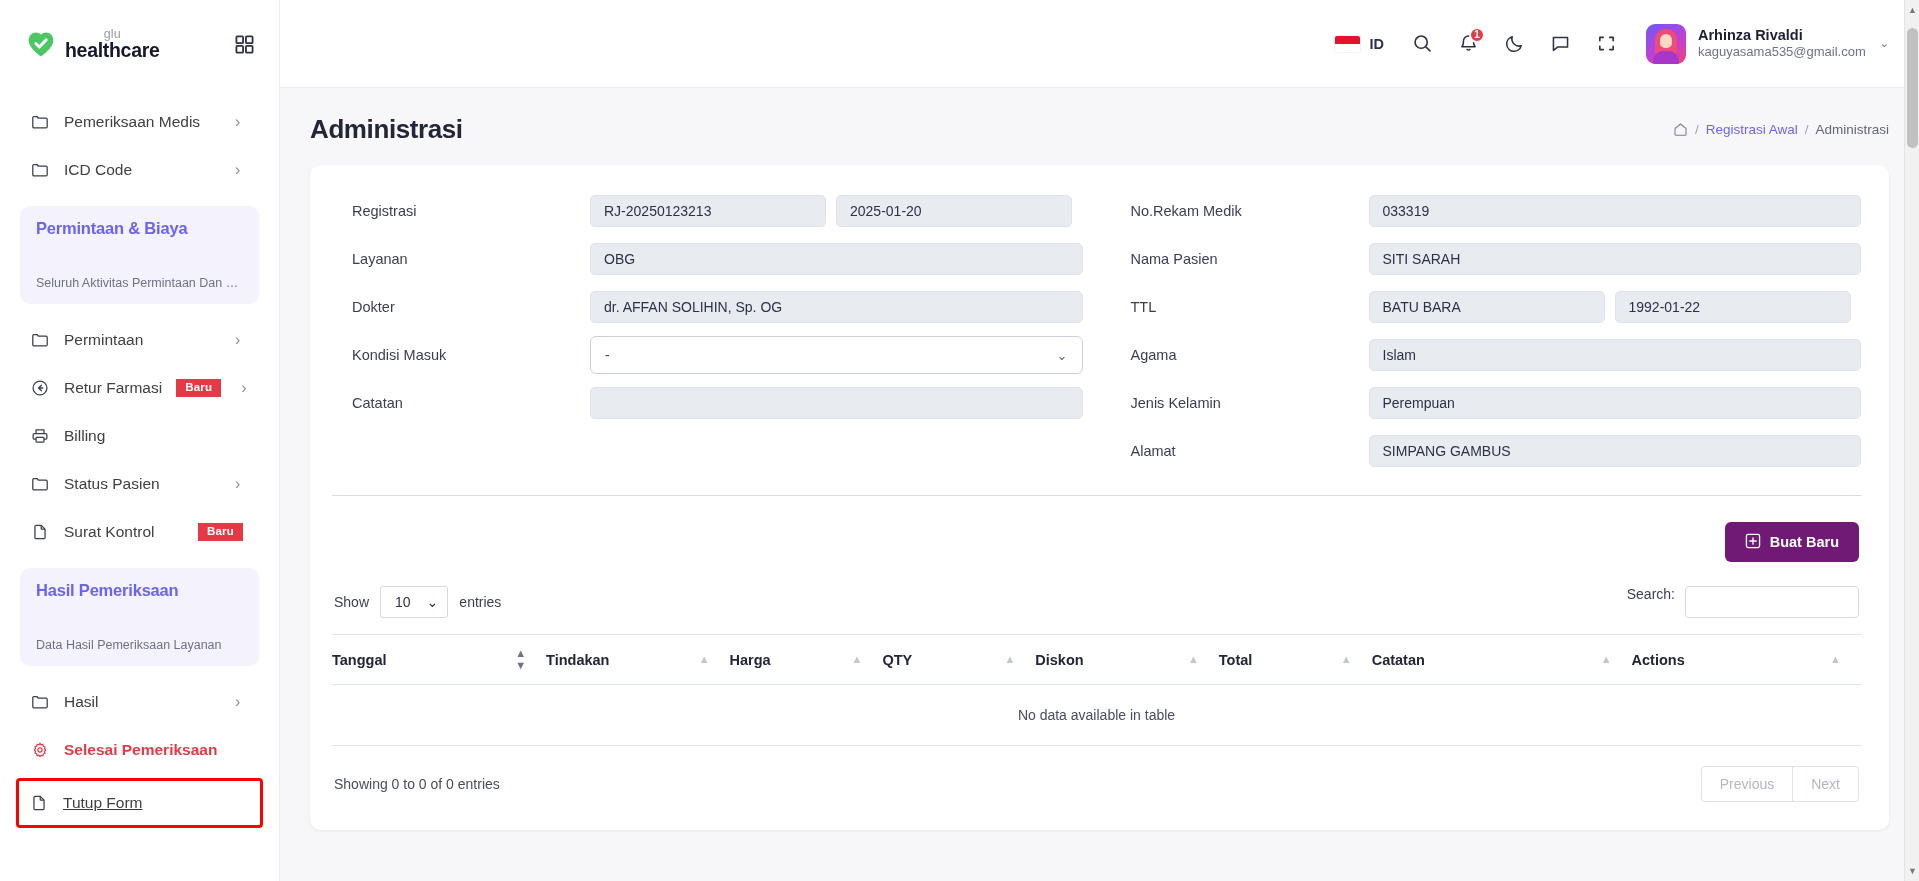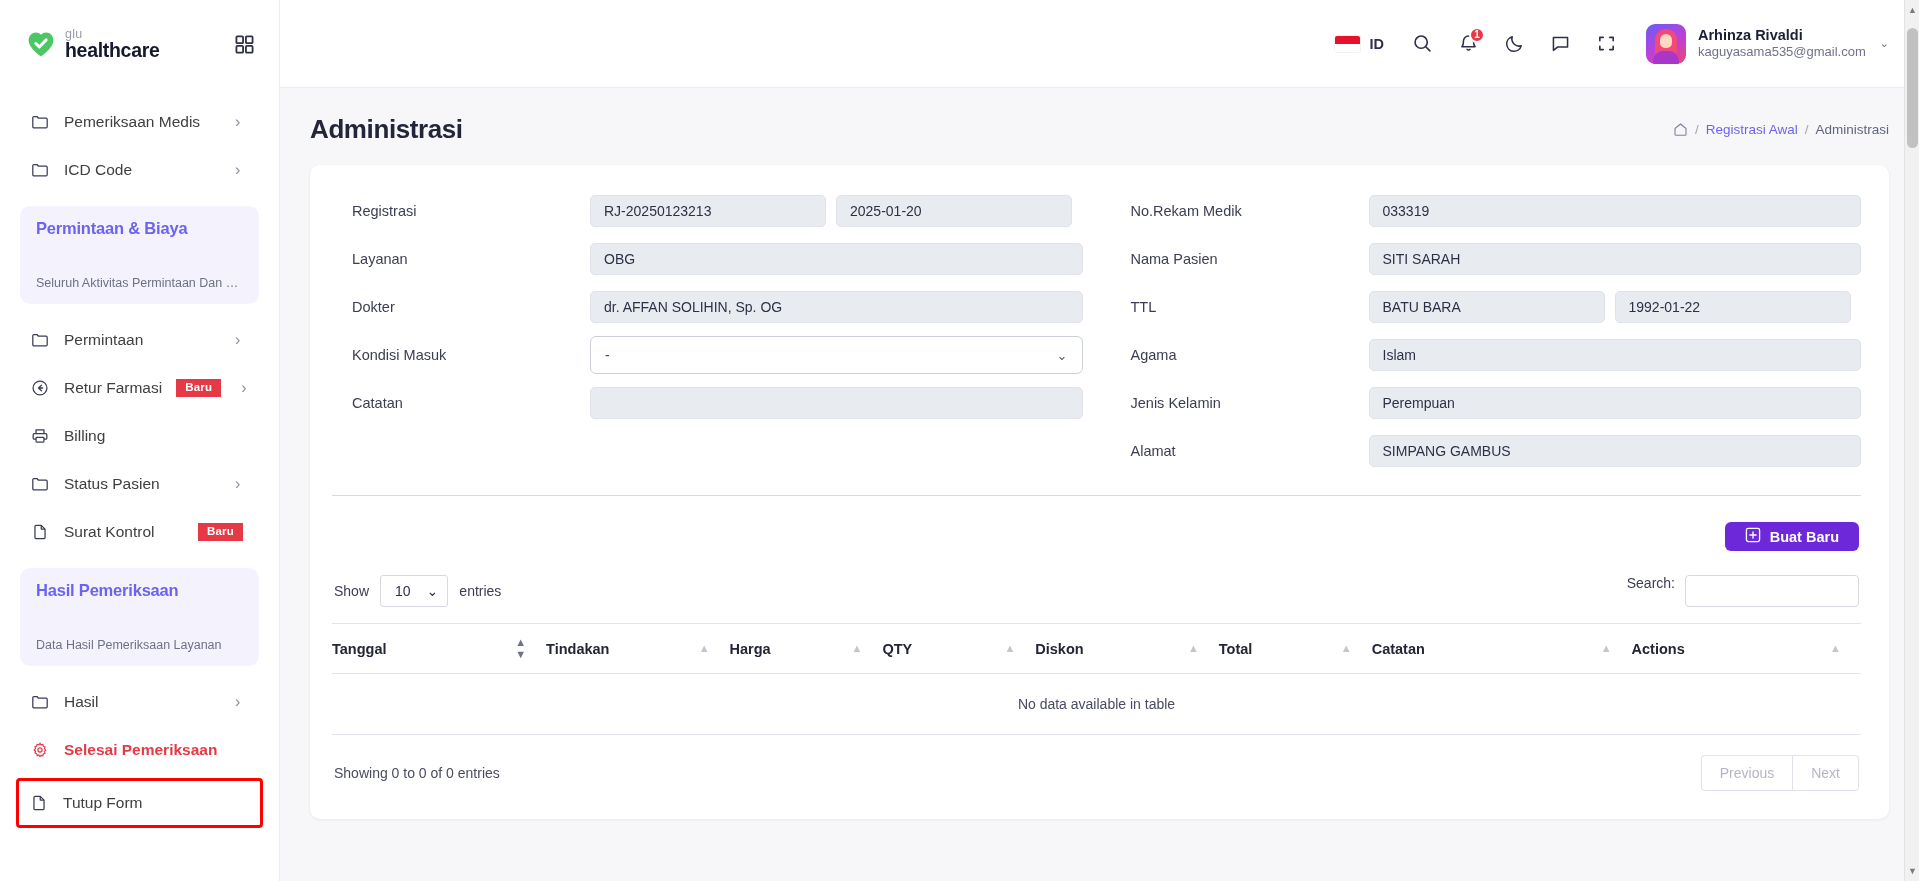--- a/index.html
+++ b/index.html
@@ -29,21 +29,21 @@
   .brand-row {
     height: 88px;
     flex: 0 0 88px;
     display: flex;
     align-items: center;
     padding: 0 22px 0 26px;
     gap: 10px;
   }
   .brand-logo { display: flex; align-items: center; gap: 9px; flex: 1; }
   .heart-mark { width: 30px; height: 30px; flex: 0 0 30px; }
-  .brand-text { line-height: 1; }
+  .brand-text { line-height: 1; text-align: center; }
   .brand-top {
     font-size: 12.5px; color: #9a9aa8; font-weight: 500;
     letter-spacing: .2px; display: block; margin-bottom: 1px;
   }
   .brand-bottom {
     font-size: 19.5px; font-weight: 700; color: #16182e;
     letter-spacing: -.3px; display: block;
   }
   .grid-toggle {
     width: 26px; height: 26px; display: flex; align-items: center;
@@ -81,21 +81,21 @@
     letter-spacing: -.2px; margin-bottom: 3px;
   }
   .nav-section-sub {
     font-size: 12.5px; color: #6e7089; white-space: nowrap;
     overflow: hidden; text-overflow: ellipsis; margin-top: 38px;
   }
   .nav-item.danger .nav-label { color: #e63946; font-weight: 600; }
   .nav-item.danger .nav-ico { color: #e63946; }
   .nav-item.highlighted {
     border: 3px solid #ff0000; border-radius: 4px;
-    margin: 4px 16px; height: 50px; background: #fff;
+    margin: 4px 16px; height: 50px; background: #fff; text-decoration: underline;
   }
 
   
   .main {
     flex: 1; height: 881px; display: flex; flex-direction: column;
     background: #f7f7f9; overflow: hidden; position: relative;
   }
   .topbar {
     height: 88px; flex: 0 0 88px; background: #fff;
     border-bottom: 1px solid #ececf2;
@@ -193,22 +193,22 @@
   .fselect {
     background: #fff; border: 1px solid #ccd0d9; border-radius: 6px;
     height: 38px; display: flex; align-items: center; justify-content: space-between;
     padding: 0 14px; font-size: 14px; color: #46485e; flex: 1; cursor: pointer;
   }
   .fselect .chev { color: #5a5c72; font-size: 13px; }
 
   
   .action-row { display: flex; justify-content: flex-end; padding: 26px 2px 0 0; }
   .btn-primary {
-    background: #6d28d9; color: #fff; border: none; border-radius: 6px;
-    height: 29px; padding: 0 20px; font-size: 14.5px; font-weight: 600;
+    background: #701a75; color: #fff; border: none; border-radius: 6px;
+    height: 40px; padding: 0 20px; font-size: 14.5px; font-weight: 600;
     display: flex; align-items: center; gap: 9px; cursor: pointer;
     font-family: "Liberation Sans", sans-serif;
   }
 
   
   .tbl-controls {
     display: flex; align-items: center; justify-content: space-between;
     padding: 24px 2px 16px 2px;
   }
   .show-entries { display: flex; align-items: center; gap: 11px; font-size: 14px; color: #3b3d54; }

